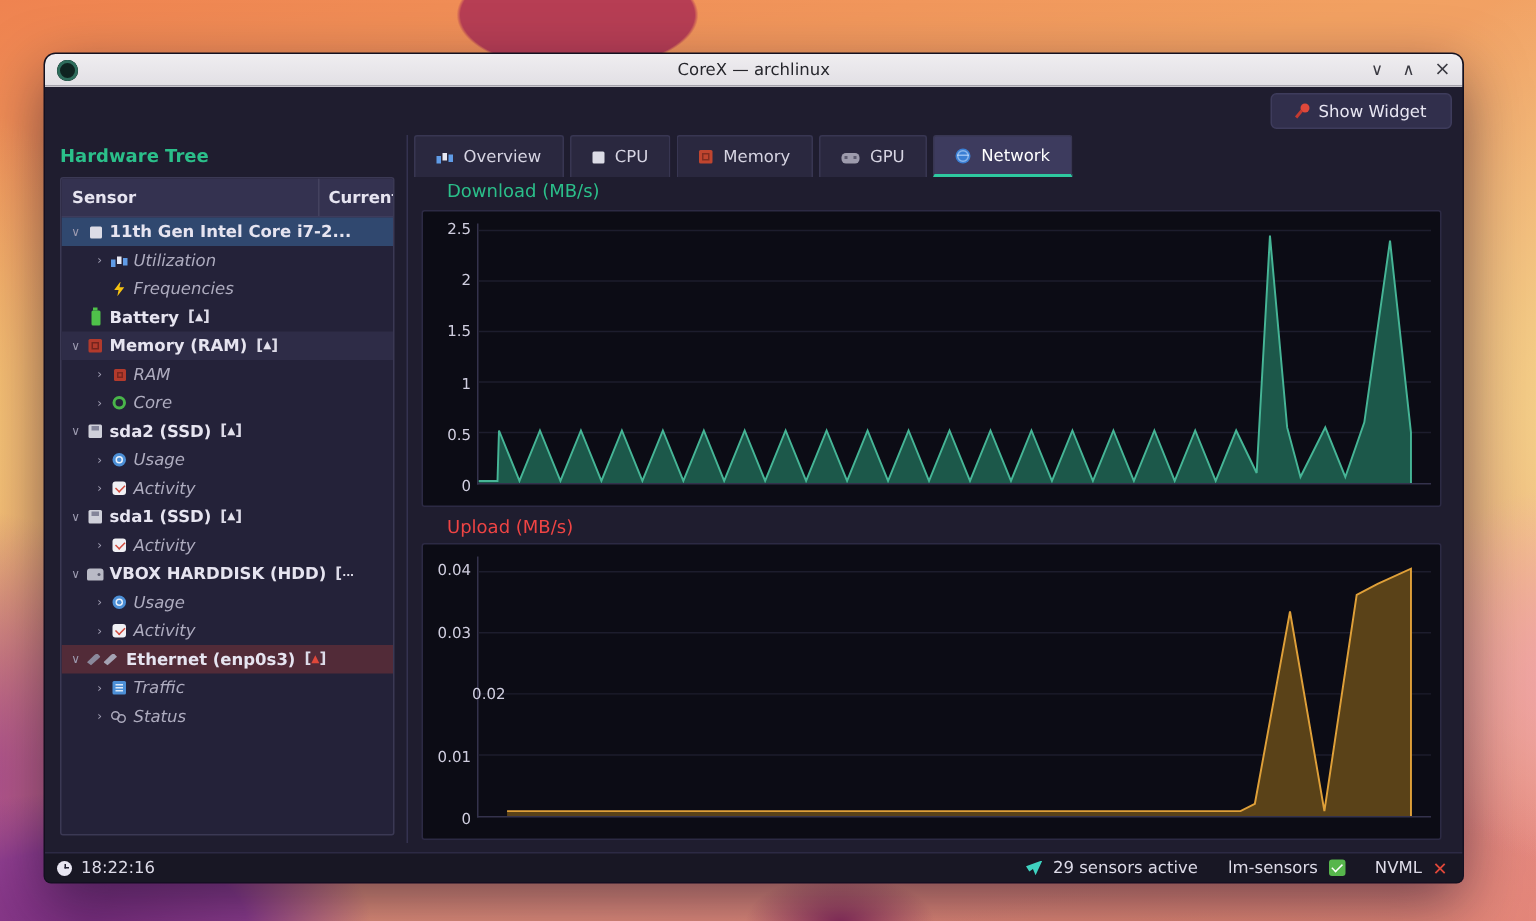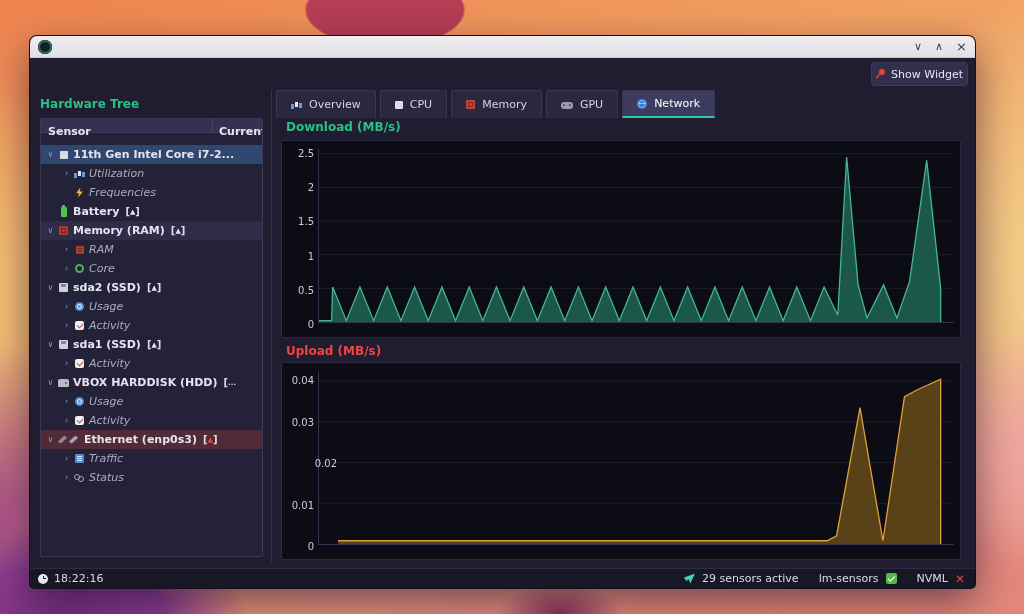--- a/index.html
+++ b/index.html
@@ -34,35 +34,35 @@
   .app-icon { position:absolute; left:8px; top:4px; width:14px; height:14px; border-radius:50%;
     background:#0f2421; box-shadow:inset 0 0 0 2px #2e6d5c, inset 0 0 0 4px #0f2421; }
   .title-text { flex:1; text-align:center; font-size:11px; color:#26262c; }
   .win-controls { position:absolute; right:8px; top:0; height:22px; display:flex; align-items:center; gap:13px; }
   .win-btn { font-size:11px; color:#3a3a42; cursor:default; line-height:22px; }
 
   .content { position:absolute; left:0; top:22px; right:0; bottom:20px; background:#1f1d2f; }
 
   
   .show-widget {
-    position:absolute; right:7px; top:4px; height:24px; padding:0 4px;
+    position:absolute; right:7px; top:4px; height:24px; padding:0 16px;
     background:#312f4c; border:1px solid #3e3c5c; border-radius:4px;
     display:flex; align-items:center; gap:6px; color:#e8e6f2; font-size:11px;
   }
   .ic-pin { width:9px; height:10px; position:relative; }
   .ic-pin::before { content:""; position:absolute; right:0; top:0; width:6px; height:6px; border-radius:50%; background:#e0483a; }
   .ic-pin::after { content:""; position:absolute; left:1px; top:4px; width:2px; height:6px; background:#c23a30; transform:rotate(40deg); }
 
   
   .hw-title { position:absolute; left:10px; top:39px; font-size:12px; font-weight:bold; color:#2bbf8a; }
   .tree-panel {
     position:absolute; left:10px; top:60px; width:223px; height:439px;
     background:#242239; border:1px solid #3b3954; border-radius:2px; overflow:hidden;
   }
-  .tree-header { display:flex; height:14px; background:#343250; border-bottom:1px solid #3e3c5c; }
+  .tree-header { display:flex; height:26px; background:#343250; border-bottom:1px solid #3e3c5c; }
   .th-sensor { flex:1; font-size:11px; font-weight:bold; color:#e6e4f0; line-height:26px; padding-left:7px; }
   .th-current { width:50px; font-size:11px; font-weight:bold; color:#e6e4f0; line-height:26px; padding-left:6px; border-left:1px solid #44425f; }
   .tree-body { position:absolute; left:0; right:0; top:26px; bottom:0; }
   .tree-row { display:flex; align-items:center; height:19px; font-size:11px; color:#e6e4f0; white-space:nowrap; }
   .tree-row.sel-cpu { background:#30486f; }
   .tree-row.sel-mem { background:#2e2c47; }
   .tree-row.sel-eth { background:#522b38; }
   .tr-chev { width:11px; text-align:center; font-size:8px; color:#9d9bb0; flex:none; }
   .tr-icon { width:15px; display:flex; justify-content:center; align-items:center; flex:none; }
   .tr-label { margin-left:2px; }
@@ -119,21 +119,21 @@
   
   .tabbar { position:absolute; left:246px; top:32px; display:flex; gap:4px;justify-content:space-between; }
   .tab {
     height:28px; padding:0 14px; display:flex; align-items:center; gap:7px;
     background:#2a283f; border:1px solid #383652; border-bottom:none;
     font-size:11px; color:#d6d4e2; border-radius:2px 2px 0 0;
   }
   .tab.active { background:#3d3b5e; color:#ffffff; border-bottom:2px solid #2ec9a0; }
 
   
-  .chart-label { position:absolute; left:256px; font-size:12px; font-weight:bold; }
+  .chart-label { position:absolute; left:268px; font-size:12px; font-weight:normal; }
   .lbl-download { top:62px; color:#2bbf8a; }
   .lbl-upload { top:286px; color:#ef4444; }
   .chart-box {
     position:absolute; left:251px; width:680px; height:198px;
     background:#0c0c15; border:1px solid #2c2a44; border-radius:2px;
   }
   .box-download { top:82px; }
   .box-upload { top:304px; }
   .plot { position:absolute; left:36px; right:6px; top:8px; bottom:14px;
     border-left:1px solid #34324c; border-bottom:1px solid #34324c; }
@@ -158,20 +158,21 @@
   .nvml-x { color:#e0483a; font-weight:bold; font-size:12px; }
   .gap6 { width:6px; }
 </style>
 </head>
 <body>
 
 <div class="window">
 
   <div class="titlebar">
     <span class="app-icon"></span>
+    <span class="title-text">CoreX — archlinux</span>
     <span class="win-controls">
       <span class="win-btn">∨</span>
       <span class="win-btn">∧</span>
       <span class="win-btn" style="font-size:13px;">×</span>
     </span>
   </div>
 
   <div class="content">
 
     <div class="show-widget">

